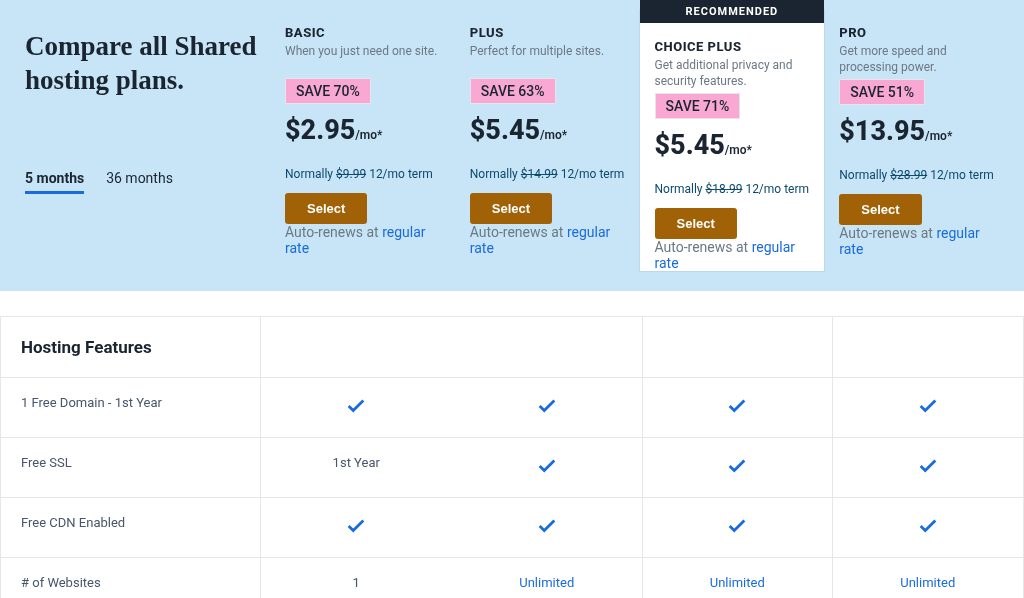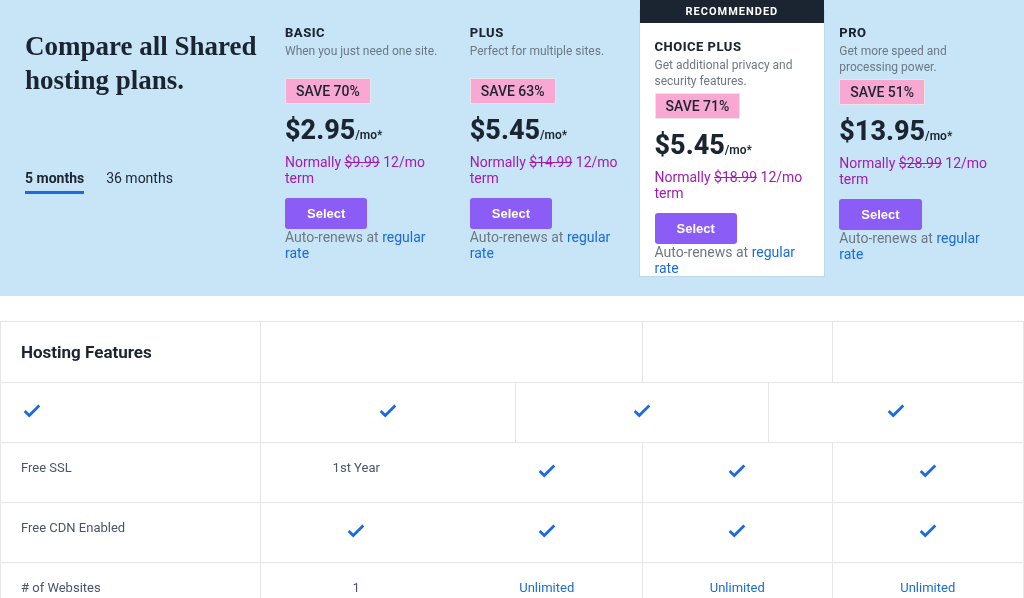--- a/index.html
+++ b/index.html
@@ -14,23 +14,23 @@
   .plan { flex: 1; padding: 15px 15px 0 15px; position: relative; }
   .plan.highlight { background: #fff; box-shadow: 0 0 0 1px rgba(0,0,0,0.05); }
   .badge { position: absolute; top: -10px; left: 0; right: 0; background: #1b2431; color: #fff; font-size: 11px; font-weight: 700; letter-spacing: 1px; text-align: center; padding: 5px 0; }
   .plan.highlight .plan-inner { margin-top: 14px; }
   .plan-name { font-size: 13px; font-weight: 800; color: #1b2431; letter-spacing: 0.5px; }
   .plan-desc { font-size: 12px; color: #6d7885; margin-top: 4px; min-height: 30px; line-height: 1.3; }
   .save-chip { display: inline-block; background: #f9a8d4; padding: 4px 10px; font-size: 14px; color: #1b2431; font-weight: 500; margin-top: 4px; border: 1px solid #e6e6e6; }
   .price-row { margin-top: 10px; color: #1b2431; }
   .price-big { font-size: 27px; font-weight: 800; }
   .price-unit { font-size: 12px; font-weight: 600; }
-  .normally { font-size: 14px; color: #a21caf; margin-top: 8px; }
+  .normally { font-size: 12px; color: #0c4a6e; margin-top: 21px; }
   .strike { text-decoration: line-through; }
-  .select-btn { background: #8b5cf6; color: #fff; border: none; padding: 8px 22px; font-size: 13px; font-weight: 700; border-radius: 3px; margin-top: 12px; cursor: pointer; }
+  .select-btn { background: #a16207; color: #fff; border: none; padding: 8px 22px; font-size: 13px; font-weight: 700; border-radius: 3px; margin-top: 12px; cursor: pointer; }
   .renews { font-size: 14px; color: #6d7885; }
   .renews a { color: #196bde; text-decoration: none; }
   
   .cmp { margin-top: 25px; border: 1px solid #e6e6e6; }
   .cmp-row { display: flex; border-top: 1px solid #e6e6e6; }
   .cmp-row:first-child { border-top: none; }
   .cmp-cell { flex: 1; text-align: center; padding: 17px 10px; font-size: 13px; color: #47566a; }
   .cmp-cell:first-child { text-align: left; width: 260px; flex: none; padding-left: 20px; border-right: 1px solid #e6e6e6; }
   .cmp-header .cmp-cell:first-child { font-size: 17px; font-weight: 700; color: #1b2431; padding-top: 20px; padding-bottom: 20px; }
   .cmp-cell.blue { color: #196bde; }
@@ -68,20 +68,21 @@
 
 <div class="cmp" id="cmp-table">
     <div class="cmp-row cmp-header">
       <div class="cmp-cell">Hosting Features</div>
       <div class="cmp-cell"></div>
       <div class="cmp-cell"></div>
       <div class="cmp-cell hl"></div>
       <div class="cmp-cell"></div>
     </div>
     <div class="cmp-row">
+      <div class="cmp-cell">1 Free Domain - 1st Year</div>
       <div class="cmp-cell"><span class="check"><svg viewBox="0 0 24 24">
             <polyline points="4 12 9 17 20 6"></polyline>
           </svg></span></div>
       <div class="cmp-cell"><span class="check"><svg viewBox="0 0 24 24">
             <polyline points="4 12 9 17 20 6"></polyline>
           </svg></span></div>
       <div class="cmp-cell hl"><span class="check"><svg viewBox="0 0 24 24">
             <polyline points="4 12 9 17 20 6"></polyline>
           </svg></span></div>
       <div class="cmp-cell"><span class="check"><svg viewBox="0 0 24 24">

